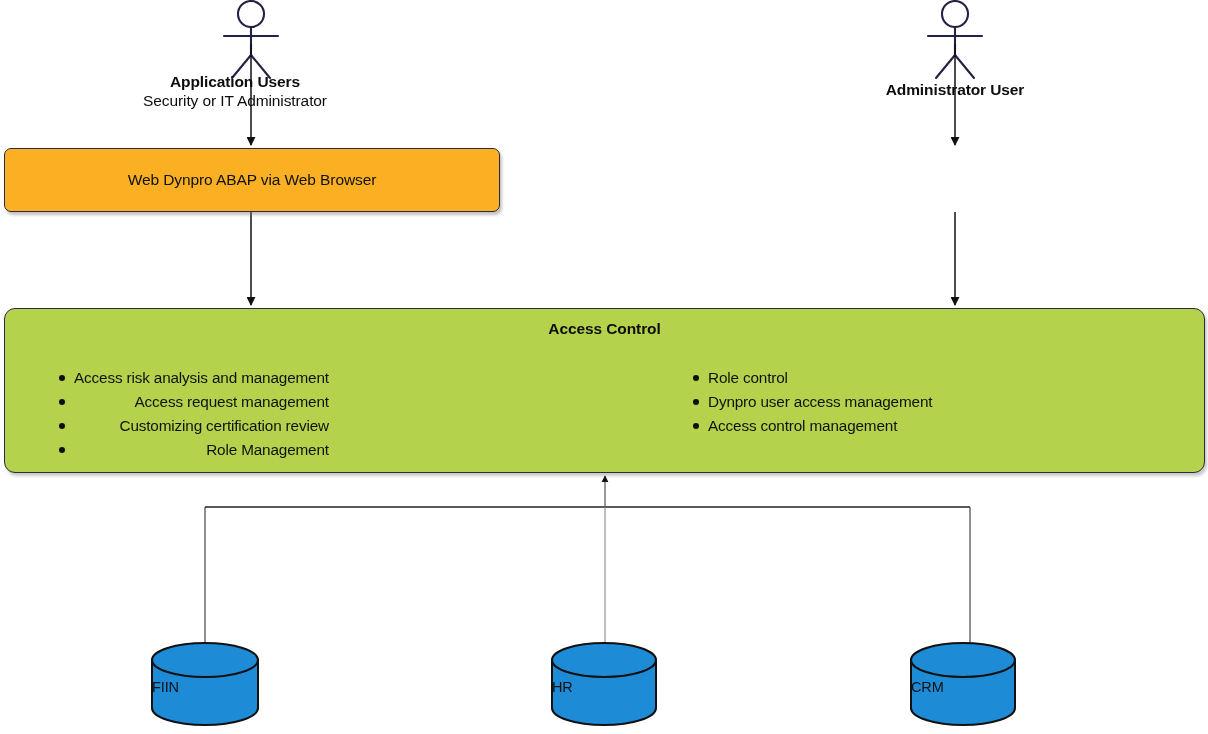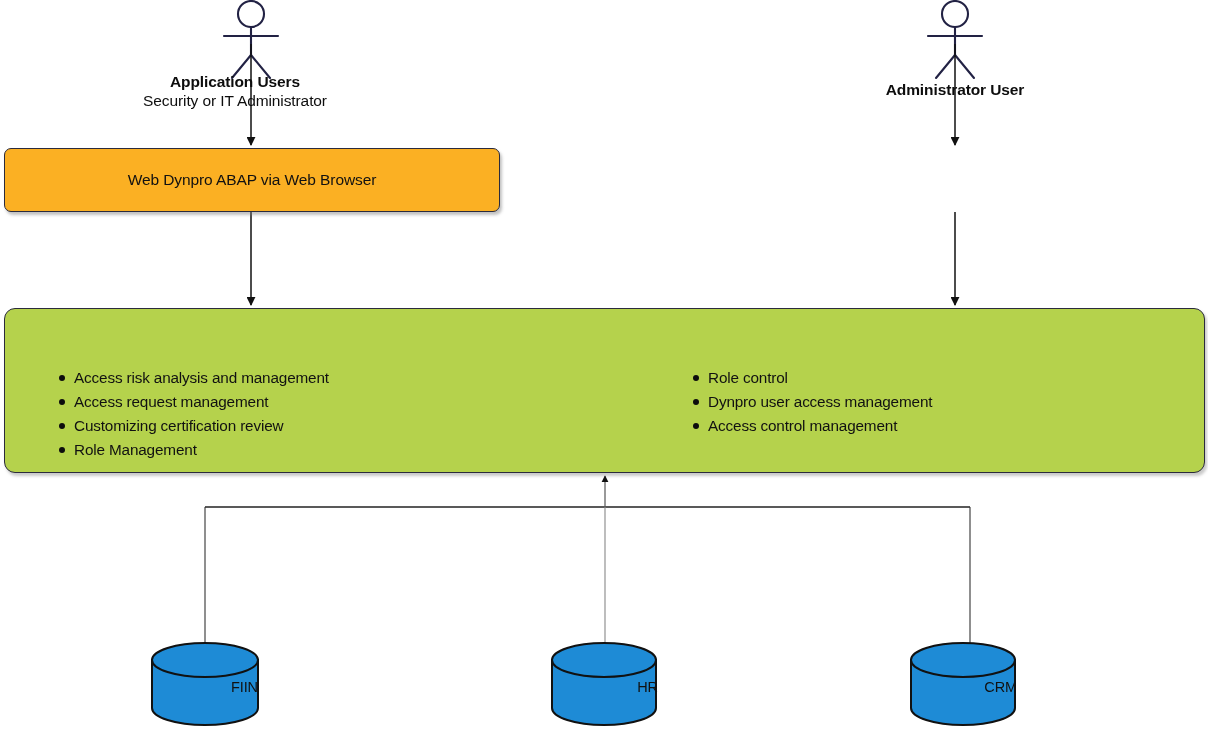--- a/index.html
+++ b/index.html
@@ -94,21 +94,21 @@
     text-align: center;
     font-size: 15.5px;
     font-weight: bold;
     color: #0d0d0d;
     letter-spacing: -0.1px;
   }
   .feature-col {
     position: absolute;
     top: 57px;
   }
-  #feature-col-left  { left: 51px; }
+  #feature-col-left  { left: 51px; text-align: right; }
   #feature-col-right { left: 685px; }
   .feature-list {
     list-style: none;
     margin: 0;
     padding: 0;
   }
   .feature-item {
     position: relative;
     padding-left: 18px;
     font-size: 15.3px;
@@ -132,21 +132,21 @@
   .db-cyl {
     position: absolute;
     width: 106px;
     height: 84px;
   }
   .db-cyl .cyl-label {
     position: absolute;
     left: 0;
     top: 36px;
     width: 100%;
-    text-align: right;
+    text-align: left;
     font-size: 14.5px;
     color: #111111;
     letter-spacing: -0.1px;
   }
 </style>
 </head>
 <body>
 
 <div id="canvas">
 
@@ -218,20 +218,21 @@
     <div class="actor-label" style="left:795px; top:82px; width:320px;">
       <span class="name">Administrator User</span>
     </div>
 
     <div class="rbox orange" style="left:4px; top:148px; width:496px; height:64px;">
       <span class="box-label">Web Dynpro ABAP via Web Browser</span>
     </div>
 
 
     <div id="access-control-panel">
+      <div id="access-control-title">Access Control</div>
 
       <div class="feature-col" id="feature-col-left">
         <ul class="feature-list">
           <li class="feature-item">Access risk analysis and management</li>
           <li class="feature-item">Access request management</li>
           <li class="feature-item">Customizing certification review</li>
           <li class="feature-item">Role Management</li>
         </ul>
       </div>
 

